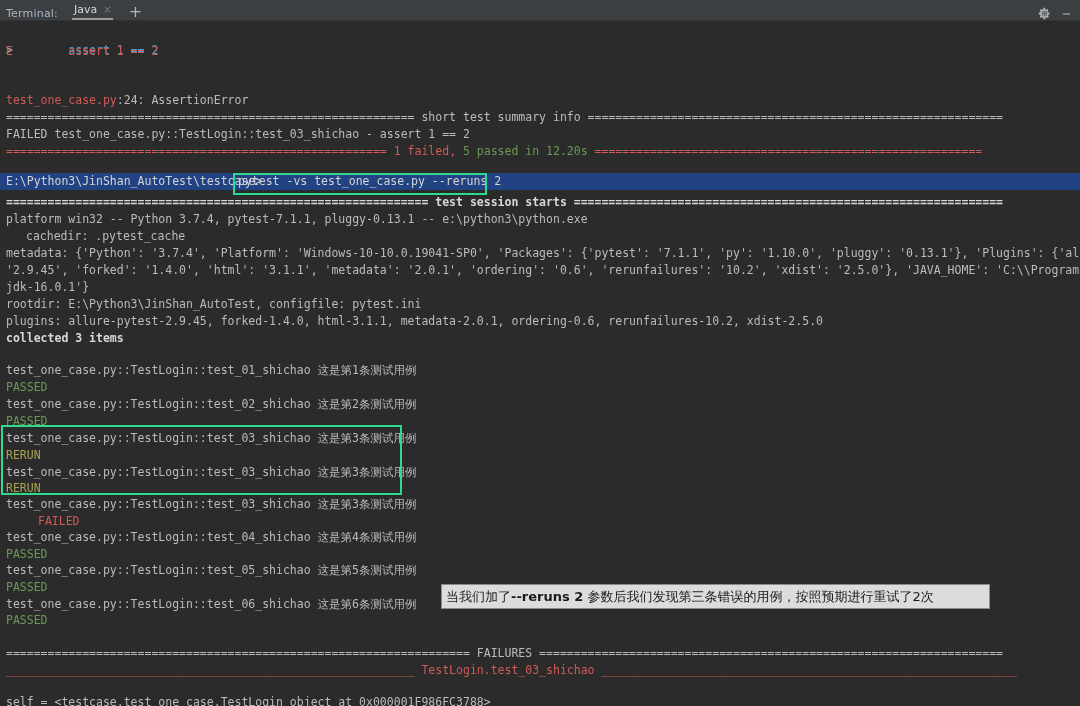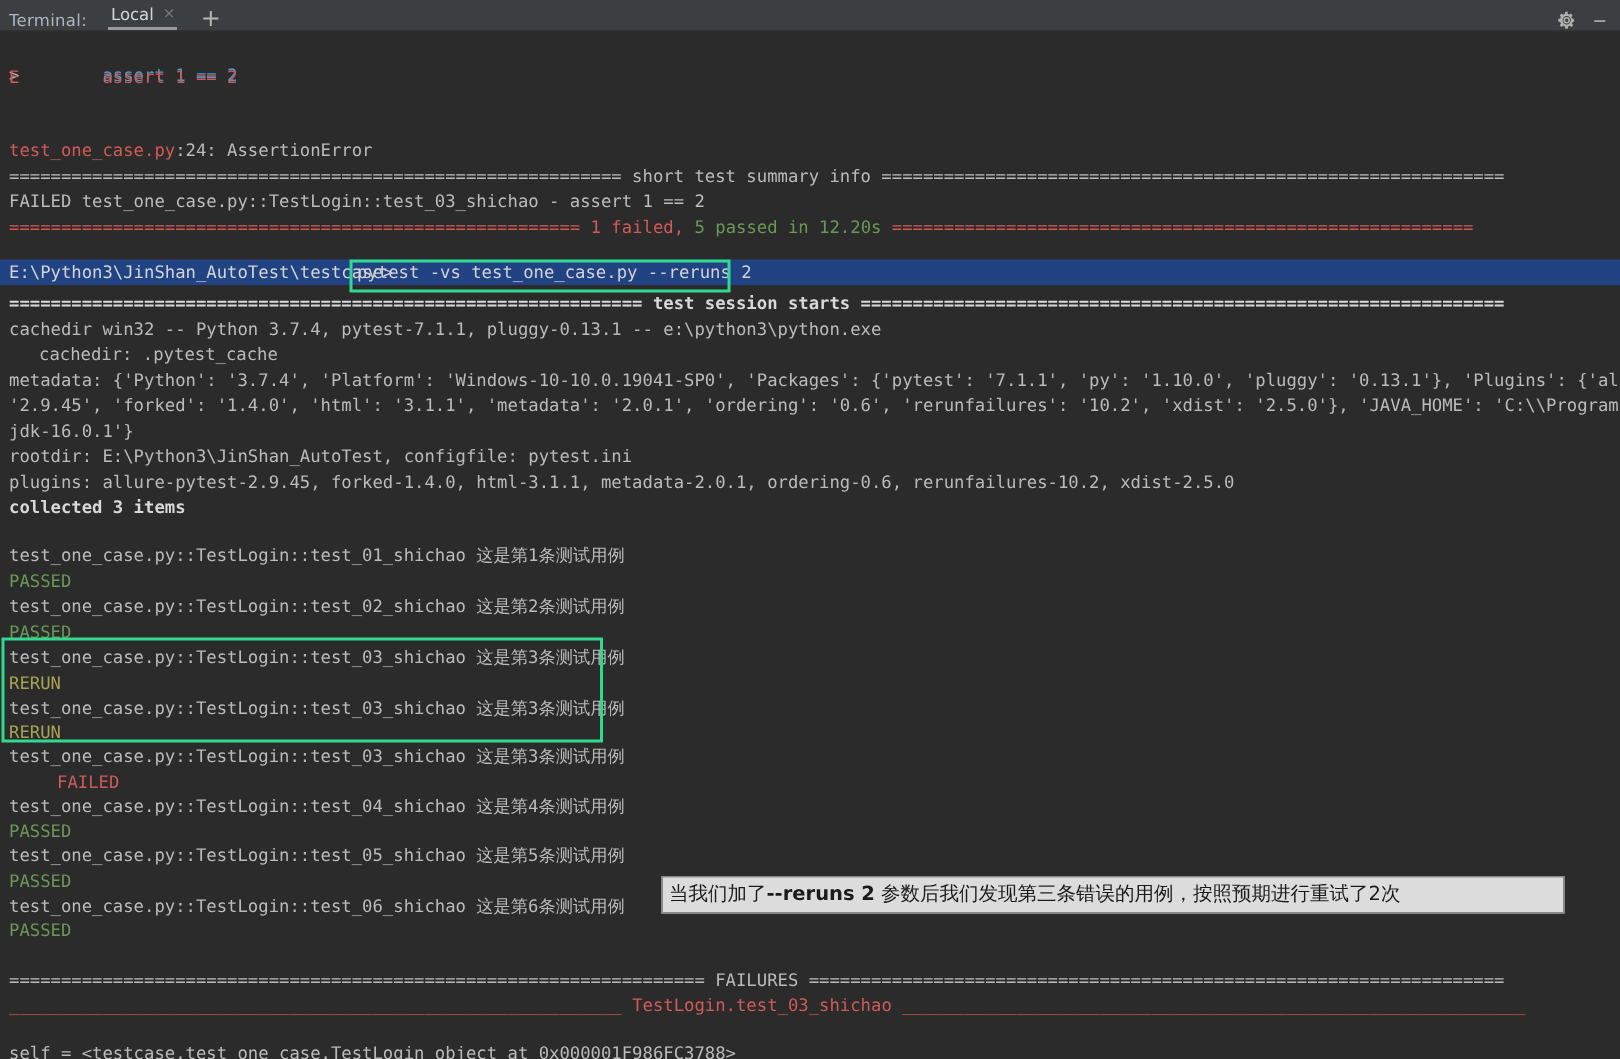--- a/index.html
+++ b/index.html
@@ -141,21 +141,21 @@
     white-space: pre;
   }
   .note-box b { font-weight: bold; }
 </style>
 </head>
 <body>
 
 <div id="tabbar">
   <span class="tb-label">Terminal:</span>
   <div class="tb-tab">
-    <span class="tb-tab-text">Local</span>
+    <span class="tb-tab-text">Java</span>
     <span class="tb-close">×</span>
     <span class="tb-tab-underline"></span>
   </div>
   <span class="tb-plus">+</span>
   <div class="tb-right">
     <span class="tb-icon">
       <svg width="13" height="13" viewBox="0 0 16 16">
         <path fill="#b0b0b0" d="M8 5.3a2.7 2.7 0 100 5.4 2.7 2.7 0 000-5.4zm0 4.1a1.4 1.4 0 110-2.8 1.4 1.4 0 010 2.8z"></path>
         <path fill="#b0b0b0" d="M14 9.1V6.9l-1.7-.3a4.6 4.6 0 00-.5-1.2l1-1.4-1.5-1.6-1.4 1a4.6 4.6 0 00-1.2-.5L8.9 1H6.7l-.3 1.9a4.6 4.6 0 00-1.2.5l-1.4-1-1.6 1.6 1 1.4c-.2.4-.4.8-.5 1.2L1 6.9v2.2l1.7.3c.1.4.3.8.5 1.2l-1 1.4 1.6 1.6 1.4-1c.4.2.8.4 1.2.5l.3 1.9h2.2l.3-1.9c.4-.1.8-.3 1.2-.5l1.4 1 1.5-1.6-1-1.4c.2-.4.4-.8.5-1.2L14 9.1zm-6 2.3a3.4 3.4 0 110-6.8 3.4 3.4 0 010 6.8z"></path>
       </svg>
@@ -175,21 +175,21 @@
   <div class="sel-text" style="left: 238px; top: 152px;">pytest -vs test_one_case.py --reruns 2</div>
 
   <div id="lines">
       <div class="line" style="top: 21px;"><span class="w">&gt;        </span><span class="b">assert 1 == 2</span></div>
       <div class="line" style="top: 22px;"><span class="r">E        assert 1 == 2</span></div>
       <div class="line" style="top: 71px;"><span class="r">test_one_case.py</span><span class="w">:24: AssertionError</span></div>
       <div class="line" style="top: 88px;"><span class="w">=========================================================== short test summary info ============================================================</span></div>
       <div class="line" style="top: 105px;"><span class="w">FAILED test_one_case.py::TestLogin::test_03_shichao - assert 1 == 2</span></div>
       <div class="line" style="top: 122px;"><span class="r">======================================================= </span><span class="r">1 failed</span><span class="r">, </span><span class="g">5 passed</span><span class="g"> in 12.20s</span><span class="r"> ========================================================</span></div>
       <div class="line" style="top: 173px;"><span class="bold">============================================================= test session starts ==============================================================</span></div>
-      <div class="line" style="top: 190px;"><span class="w">cachedir win32 -- Python 3.7.4, pytest-7.1.1, pluggy-0.13.1 -- e:\python3\python.exe</span></div>
+      <div class="line" style="top: 190px;"><span class="w">platform win32 -- Python 3.7.4, pytest-7.1.1, pluggy-0.13.1 -- e:\python3\python.exe</span></div>
       <div class="line" style="top: 207px; margin-left: 20px;"><span class="w">cachedir: .pytest_cache</span></div>
       <div class="line" style="top: 224px;"><span class="w">metadata: {'Python': '3.7.4', 'Platform': 'Windows-10-10.0.19041-SP0', 'Packages': {'pytest': '7.1.1', 'py': '1.10.0', 'pluggy': '0.13.1'}, 'Plugins': {'allure-pytest':</span></div>
       <div class="line" style="top: 241px;"><span class="w">'2.9.45', 'forked': '1.4.0', 'html': '3.1.1', 'metadata': '2.0.1', 'ordering': '0.6', 'rerunfailures': '10.2', 'xdist': '2.5.0'}, 'JAVA_HOME': 'C:\\Program Files\\Java\\</span></div>
       <div class="line" style="top: 258px;"><span class="w">jdk-16.0.1'}</span></div>
       <div class="line" style="top: 275px;"><span class="w">rootdir: E:\Python3\JinShan_AutoTest, configfile: pytest.ini</span></div>
       <div class="line" style="top: 292px;"><span class="w">plugins: allure-pytest-2.9.45, forked-1.4.0, html-3.1.1, metadata-2.0.1, ordering-0.6, rerunfailures-10.2, xdist-2.5.0</span></div>
       <div class="line" style="top: 309px;"><span class="bold">collected 3 items</span></div>
       <div class="line" style="top: 341px;"><span class="w">test_one_case.py::TestLogin::test_01_shichao 这是第1条测试用例</span></div>
       <div class="line" style="top: 358px;"><span class="g">PASSED</span></div>
       <div class="line" style="top: 375px;"><span class="w">test_one_case.py::TestLogin::test_02_shichao 这是第2条测试用例</span></div>
@@ -206,15 +206,15 @@
       <div class="line" style="top: 558px;"><span class="g">PASSED</span></div>
       <div class="line" style="top: 575px;"><span class="w">test_one_case.py::TestLogin::test_06_shichao 这是第6条测试用例</span></div>
       <div class="line" style="top: 591px;"><span class="g">PASSED</span></div>
       <div class="line" style="top: 624px;"><span class="w">=================================================================== FAILURES ===================================================================</span></div>
       <div class="line" style="top: 641px;"><span class="r">___________________________________________________________ </span><span class="r">TestLogin.test_03_shichao</span><span class="r"> ____________________________________________________________</span></div>
       <div class="line" style="top: 673px;"><span class="w">self = &lt;testcase.test_one_case.TestLogin object at 0x000001F986FC3788&gt;</span></div>
     </div>
 
   <div class="green-box" style="left: 233px; top: 152px; width: 254px; height: 22px;"></div>
   <div class="green-box" style="left: 1px; top: 404px; width: 401px; height: 70px;"></div>
-  <div class="note-box" style="left: 441px; top: 563px; width: 602px; height: 25px;"><span>当我们加了</span><b>--reruns 2</b><span> 参数后我们发现第三条错误的用例，按照预期进行重试了2次</span></div>
+  <div class="note-box" style="left: 441px; top: 563px; width: 549px; height: 25px;"><span>当我们加了</span><b>--reruns 2</b><span> 参数后我们发现第三条错误的用例，按照预期进行重试了2次</span></div>
 
 </div>
 
 </body></html>

